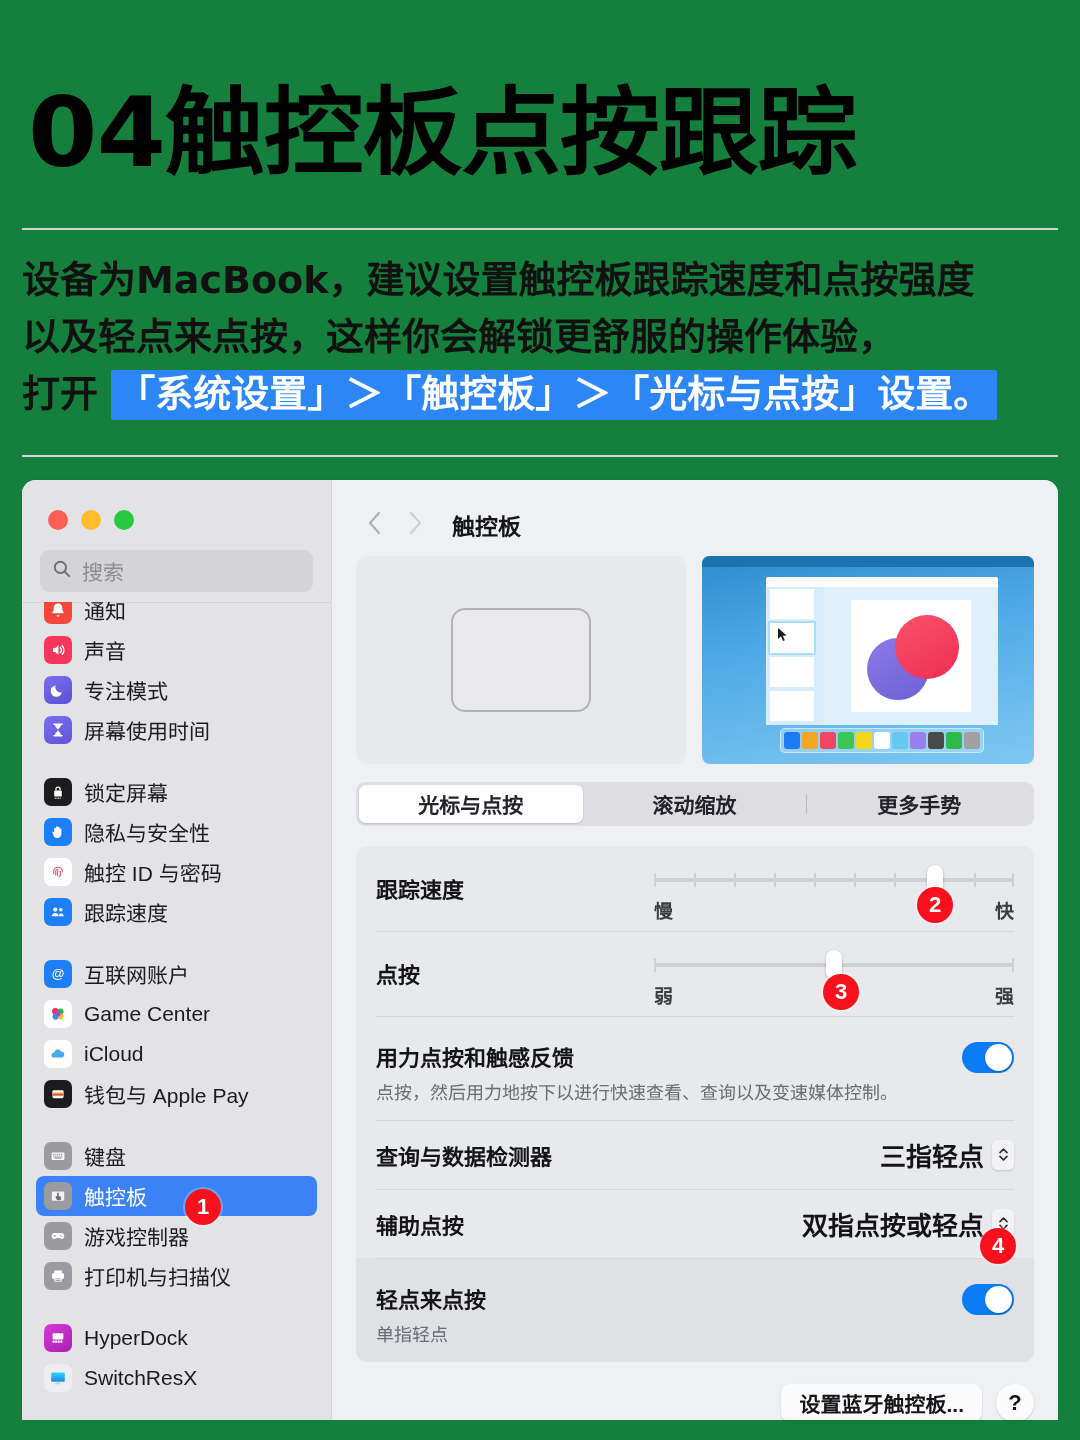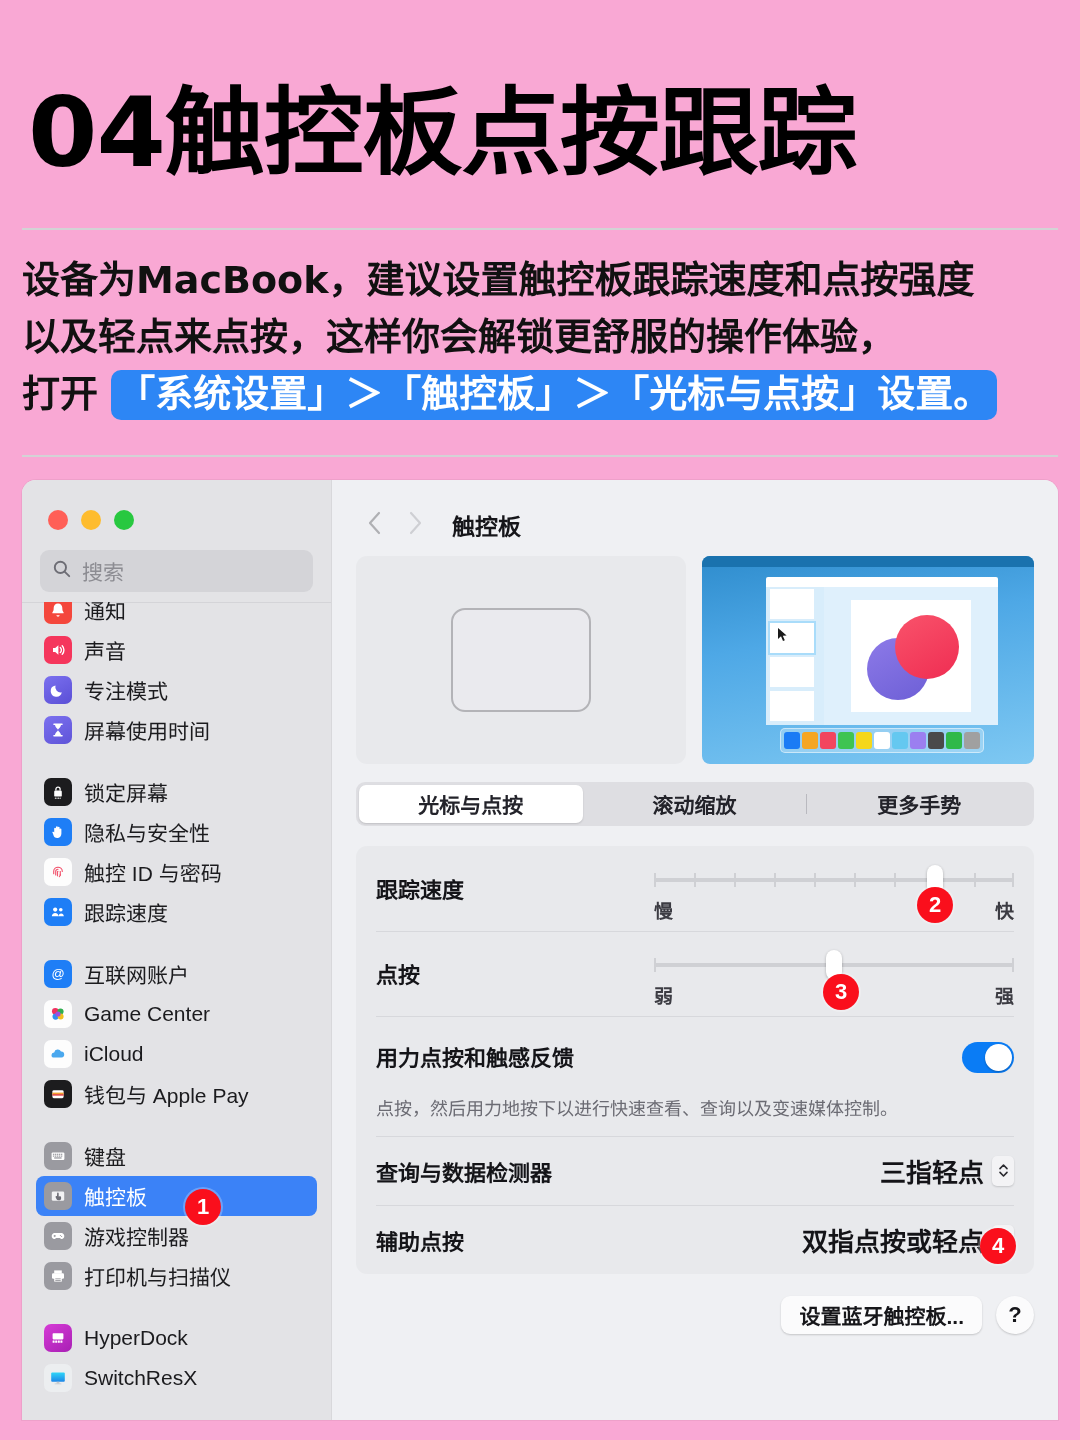--- a/index.html
+++ b/index.html
@@ -2,21 +2,21 @@
 <html lang="zh-CN"><head>
 <meta charset="utf-8">
 <style>
   * { box-sizing: border-box; margin: 0; padding: 0; }
   html, body {
     width: 1080px; height: 1440px;
     background: #ffffff;
     font-family: "Liberation Sans", "DejaVu Sans", sans-serif;
     overflow: hidden;
   }
-  .page { position: relative; width: 1080px; height: 1440px; background:#f9a8d4; }
+  .page { position: relative; width: 1080px; height: 1440px; background:#15803d; }
 
   
   .poster-title {
     position: absolute; left: 28px; top: 78px;
     font-size: 96px; line-height: 110px;
     font-weight: 900;
     letter-spacing: -1px;
     color: #000;
     transform: scaleX(1.04);
     transform-origin: left center;
@@ -35,21 +35,21 @@
     font-size: 38px; line-height: 57px;
     color: #111; font-weight: 600;
     font-family: "DejaVu Sans", "Liberation Sans", sans-serif;
     letter-spacing: 0px;
   }
   .poster-body .bold-en { font-weight: 800; }
   .hl {
     background: #2d86f5;
     color: #ffffff;
     padding: 2px 6px 4px 6px;
-    border-radius: 10px;
+    border-radius: 2px;
     font-weight: 600;
   }
 
   
   .window {
     position: absolute; left: 22px; top: 480px;
     width: 1036px; height: 940px;
     background: #eff0f3;
     border-radius: 14px 14px 0 0;
     overflow: hidden;
@@ -231,21 +231,21 @@
   }
 
   .toggle-row {
     display: flex; align-items: flex-start;
     padding-top: 24px; padding-bottom: 16px;
     min-height: 62px;
   }
   .toggle-row.highlight { background: #e0e1e5; }
   .row-texts { flex: 1; }
   .row-title { font-size: 22px; color: #141418; font-weight: 600; }
-  .row-sub { font-size: 18px; color: #6b6b73; margin-top: 22px; }
+  .row-sub { font-size: 18px; color: #6b6b73; margin-top: 6px; }
   .switch {
     width: 52px; height: 31px; border-radius: 16px; background: #0a7cf5;
     position: relative; flex: none; margin-top: 2px;
   }
   .switch .knob {
     position: absolute; right: 2px; top: 2px; width: 27px; height: 27px;
     border-radius: 50%; background: #fff; box-shadow: 0 1px 2px rgba(0,0,0,0.25);
   }
   .popup-row { display: flex; align-items: center; padding-top: 16px; padding-bottom: 16px; min-height: 58px;}
   .popup-val {
@@ -700,20 +700,29 @@
             <span>双指点按或轻点</span>
             <span class="stepper">
               <svg width="11" height="17" viewBox="0 0 11 17">
                   <polyline points="2,6.6 5.5,3 9,6.6" fill="none" stroke="#2b2b30" stroke-width="1.6" stroke-linecap="round" stroke-linejoin="round"></polyline>
                   <polyline points="2,10.4 5.5,14 9,10.4" fill="none" stroke="#2b2b30" stroke-width="1.6" stroke-linecap="round" stroke-linejoin="round"></polyline>
                 </svg>
             </span>
           </div>
         </div>
 
+        <div class="row toggle-row highlight">
+          <div class="row-texts">
+            <div class="row-title">轻点来点按</div>
+            <div class="row-sub">单指轻点</div>
+          </div>
+          <div class="switch">
+              <div class="knob"></div>
+            </div>
+        </div>
 
       </div>
 
       <div class="footer-row">
         <div class="btn">
           <span>设置蓝牙触控板...</span>
         </div>
         <div class="btn help">
           <span>?</span>
         </div>

